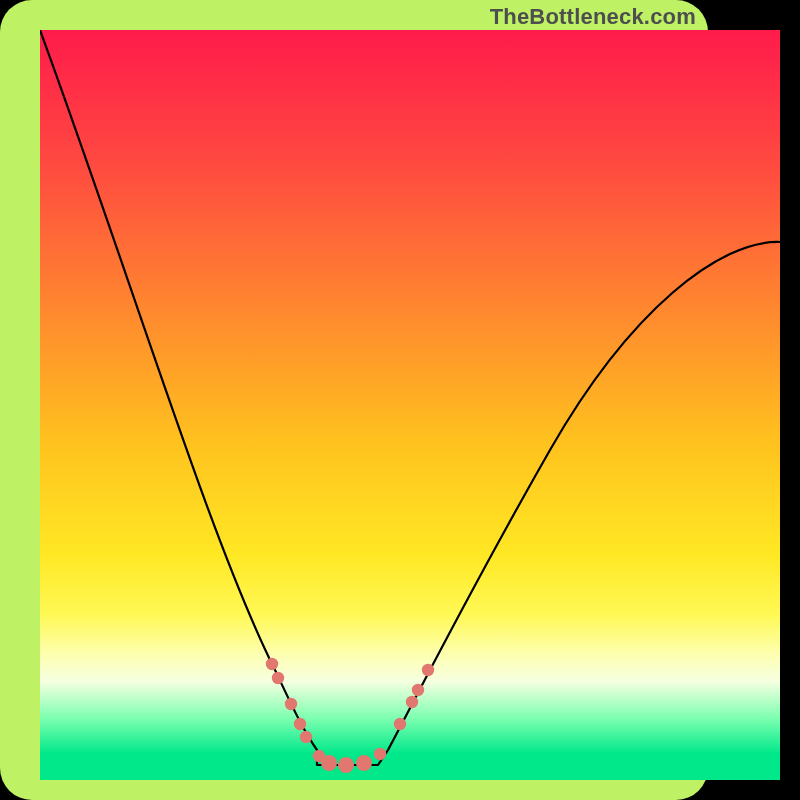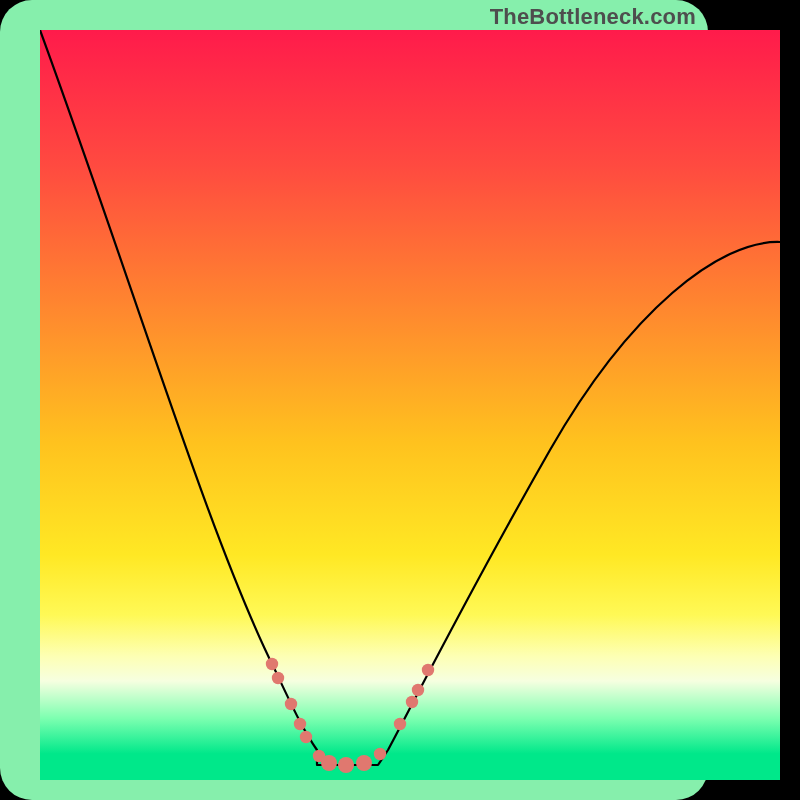--- a/index.html
+++ b/index.html
@@ -1,21 +1,21 @@
 <!DOCTYPE html>
 <html><head>
 <meta charset="utf-8">
 <style>
   * { margin: 0; padding: 0; box-sizing: border-box; }
   html, body { width: 800px; height: 800px; overflow: hidden; background: #000; }
   .frame {
     position: relative;
     width: 708px;
     height: 800px;
-    background: #86efac;
+    background: #bef264;
     border-radius: 32px;
   }
   .watermark {
     position: absolute;
     top: 4px;
     right: 12px;
     font-family: Arial, Helvetica, sans-serif;
     font-size: 22px;
     font-weight: 600;
     color: #4e4e4e;

